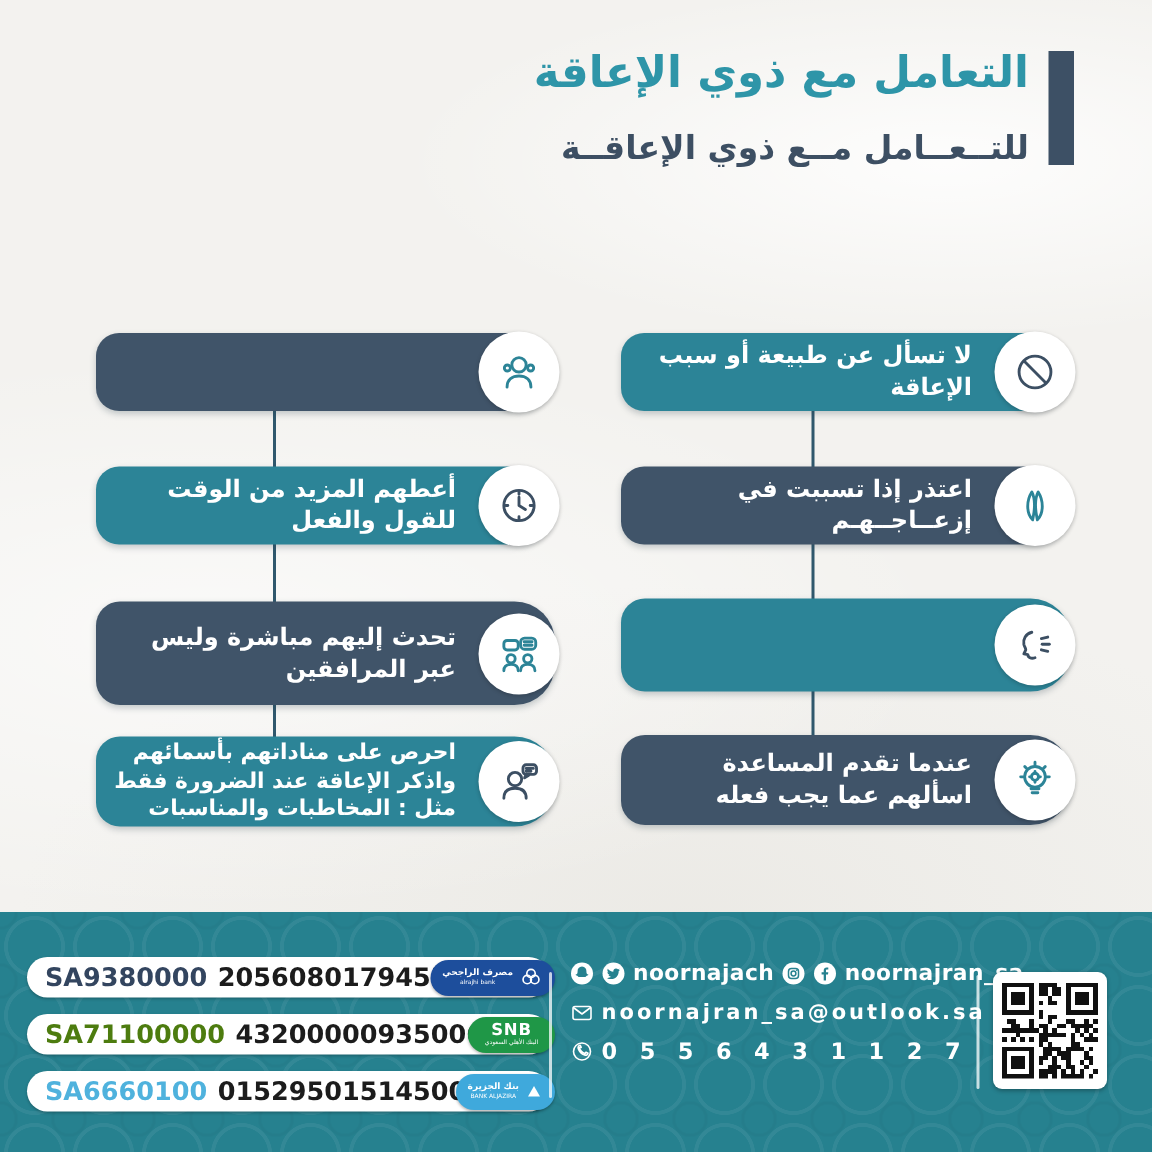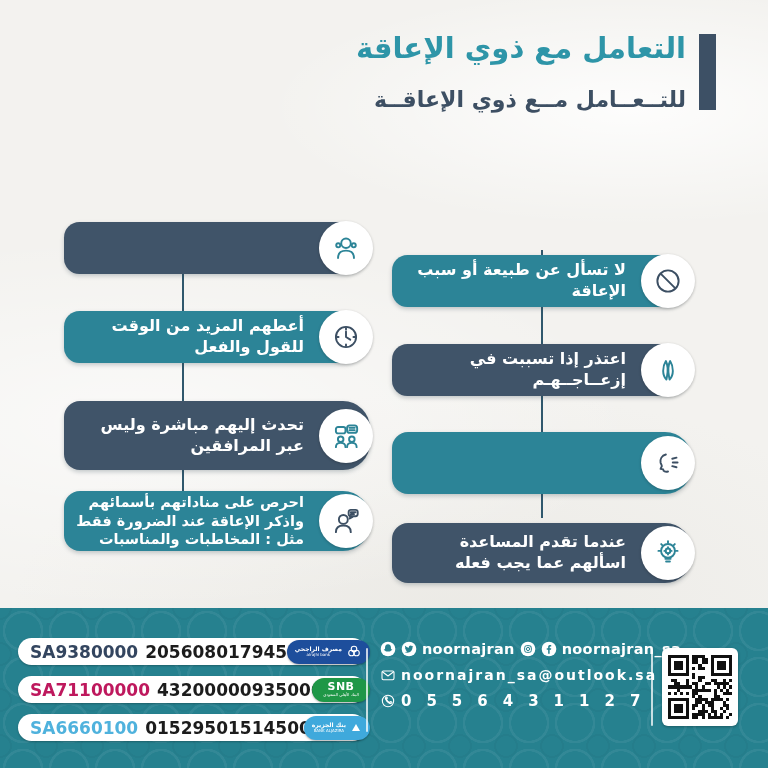--- a/index.html
+++ b/index.html
@@ -31,36 +31,36 @@
     padding:5px 66px 5px 14px;color:#fff;font-weight:bold;font-size:16px;line-height:1.3;
     z-index:2;box-shadow:0 2px 4px rgba(40,60,70,0.25);}
   .pill.teal{background:#2c8497;}
   .pill.dark{background:#405469;}
   .badge{position:absolute;right:-3px;top:50%;transform:translateY(-50%);
     width:54px;height:54px;border-radius:50%;background:#fff;
     display:flex;align-items:center;justify-content:center;box-shadow:0 1px 3px rgba(0,0,0,0.22);}
   .badge svg{width:34px;height:34px;fill:none;stroke-width:1.8;stroke-linecap:round;stroke-linejoin:round;}
   .pill.teal .badge svg{stroke:#3c4f63;}
   .pill.dark .badge svg{stroke:#2c8497;}
-  .col-right .pill{left:392px;width:300px;margin-top:33px;}
+  .col-right .pill{left:414px;width:300px;}
   .col-left  .pill{left:64px; width:306px;}
   
   .footer{position:absolute;left:0;top:608px;width:768px;height:160px;background-color:#26818f;
     background-image:
       radial-gradient(circle, transparent 54%, rgba(255,255,255,0.06) 55%, rgba(255,255,255,0.06) 62%, transparent 63%),
       radial-gradient(circle, transparent 30%, rgba(0,0,0,0.03) 31%, rgba(0,0,0,0.03) 36%, transparent 37%);
     background-size:46px 46px,46px 46px;background-position:0 0,23px 23px;}
   .banks{position:absolute;left:18px;top:30px;width:348px;display:flex;flex-direction:column;gap:11px;}
   .bank-row{position:relative;height:27px;}
   .iban-pill{position:absolute;inset:0;background:#fff;border-radius:14px;display:flex;align-items:center;
     padding:0 62px 0 12px;font-weight:bold;font-size:17px;white-space:nowrap;color:#1c1c1c;
     box-shadow:0 1px 2px rgba(0,0,0,0.25);}
   .iban-prefix{margin-right:7px;}
   .bank-row.r1 .iban-prefix{color:#33455f;}
-  .bank-row.r2 .iban-prefix{color:#be185d;text-align:center;}
+  .bank-row.r2 .iban-prefix{color:#4d7c0f;text-align:center;}
   .bank-row.r3 .iban-prefix{color:#4fb2dd;}
   .bank-logo{position:absolute;right:-4px;top:50%;transform:translateY(-50%);height:24px;min-width:58px;
     border-radius:12px;color:#fff;display:flex;align-items:center;justify-content:center;gap:4px;
     padding:0 8px;box-sizing:border-box;box-shadow:0 1px 2px rgba(0,0,0,0.3);}
   .bank-row.r1 .bank-logo{background:#1d4e9c;}
   .bank-row.r2 .bank-logo{background:linear-gradient(#2ba552,#17augment8c3f);background-color:#1f9747;}
   .bank-row.r3 .bank-logo{background:#3fa9dc;}
   .bank-logo .t1{font-size:6px;font-weight:bold;line-height:1.1;text-align:center;}
   .bank-logo .t1.big{font-size:11px;letter-spacing:0.5px;}
   .bank-logo .t2{font-size:4px;line-height:1.1;text-align:center;}
@@ -246,21 +246,21 @@
               <circle cx="12" cy="12" r="11" fill="#fff"></circle>
             <path fill="#26818f" d="M12 5c-3 0-4.4 2.2-4.4 4.6 0 .9 0 1.8-.3 2.4-.4.7-1.2.9-1.8 1.2.5 1 1.7.8 2.3 1.5.4.5 1 .9 1.9.9h4.6c.9 0 1.5-.4 1.9-.9.6-.7 1.8-.5 2.3-1.5-.6-.3-1.4-.5-1.8-1.2-.3-.6-.3-1.5-.3-2.4C16.4 7.2 15 5 12 5z"></path>
             </svg>
         </span>
         <span class="sicon">
           <svg viewBox="0 0 24 24">
               <circle cx="12" cy="12" r="11" fill="#fff"></circle>
             <path fill="#26818f" d="M18.5 8.2c-.5.2-1 .4-1.5.4.5-.3 1-.9 1.2-1.5-.5.3-1.1.6-1.7.7-.5-.5-1.2-.9-2-.9-1.5 0-2.7 1.2-2.7 2.7 0 .2 0 .4.1.6-2.3-.1-4.3-1.2-5.6-2.9-.2.4-.4.9-.4 1.4 0 .9.5 1.8 1.2 2.2-.4 0-.9-.1-1.2-.3 0 1.3.9 2.4 2.2 2.7-.2.1-.5.1-.7.1-.2 0-.4 0-.5-.1.4 1.1 1.4 1.9 2.6 1.9-.9.7-2.1 1.2-3.4 1.2h-.7c1.2.8 2.6 1.2 4.1 1.2 5 0 7.7-4.1 7.7-7.7v-.4c.5-.4 1-.9 1.3-1.3z"></path>
             </svg>
         </span>
-        <span class="s-handle">noornajran</span>
+        <span class="s-handle">noornajach</span>
         <span class="sicon">
           <svg viewBox="0 0 24 24">
               <circle cx="12" cy="12" r="11" fill="#fff"></circle>
             <g fill="none" stroke="#26818f" stroke-width="1.5">
                 <rect x="7" y="7" width="10" height="10" rx="3"></rect>
                 <circle cx="12" cy="12" r="2.4"></circle>
               </g>
             <circle cx="15.2" cy="8.8" r="0.8" fill="#26818f"></circle>
             </svg>
         </span>

